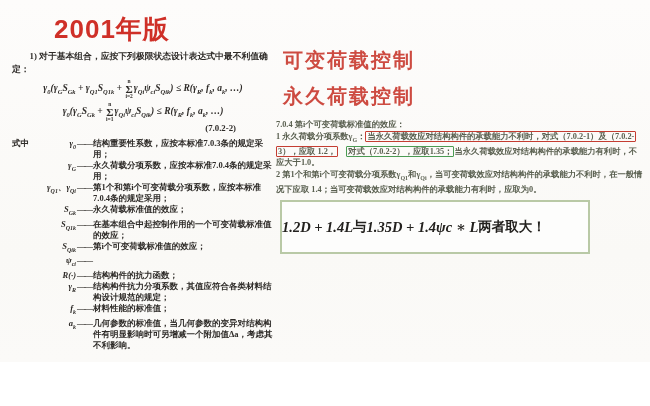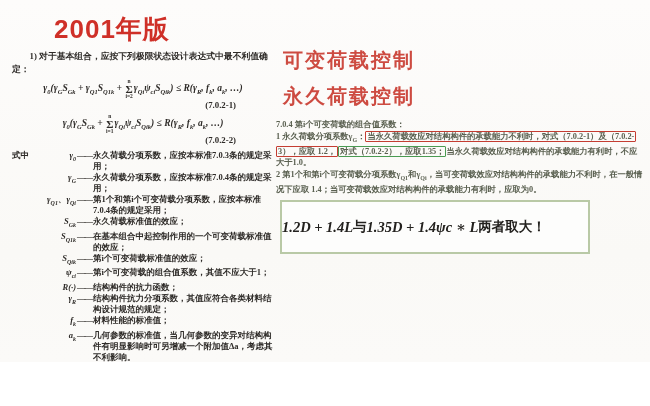--- a/index.html
+++ b/index.html
@@ -48,21 +48,21 @@
   .clause{
     position:absolute;left:276px;top:119px;width:368px;
     font-size:8.3px;line-height:11.5px;color:#5a6050;font-weight:600;
   }
   .clause sub{font-size:6px;}
   .hl-red,.hl-green{
     padding:0 1px;border-radius:1px;
     -webkit-box-decoration-break:clone;box-decoration-break:clone;
   }
   .hl-red{border:1px solid #c43d32;}
-  .hl-green{border:1px solid #4a9b52;}
+  .hl-green{border:1px solid #4a9b52;margin-left:8px;}
   
   .big-box{
     position:absolute;left:280px;top:200px;width:306px;height:50px;
     background:#fdfdfc;border:2px solid #b9c9a6;
     display:flex;align-items:center;
     font-size:14.5px;color:#23211e;white-space:nowrap;
   }
   .big-box .math{font-style:italic;font-weight:600;}
   .big-box .cjk{font-style:normal;font-weight:bold;font-family:"Liberation Sans","DejaVu Sans",sans-serif;font-size:13.5px;}
   
@@ -90,34 +90,33 @@
 
   <div class="title">2001年版</div>
 
   <div class="left-col">
     <p class="intro">1) 对于基本组合，应按下列极限状态设计表达式中最不利值确定：</p>
     <div class="formula"><span>γ</span><sub>0</sub><span>(γ</span><sub>G</sub><span>S</span><sub>Gk</sub><span> + γ</span><sub>Q1</sub><span>S</span><sub>Q1k</sub><span> + </span><span class="sum">
           <span class="sum-top">n</span>
           <span class="sum-sig">Σ</span>
           <span class="sum-bot">i=2</span>
         </span><span>γ</span><sub>Qi</sub><span>ψ</span><sub>ci</sub><span>S</span><sub>Qik</sub><span>) ≤ R(γ</span><sub>R</sub><span>, f</span><sub>k</sub><span>, a</span><sub>k</sub><span>, …)</span></div>
-    <div class="eqnum">(7.0.2-1)</div>
     <div class="formula"><span>γ</span><sub>0</sub><span>(γ</span><sub>G</sub><span>S</span><sub>Gk</sub><span> + </span><span class="sum">
           <span class="sum-top">n</span>
           <span class="sum-sig">Σ</span>
           <span class="sum-bot">i=1</span>
         </span><span>γ</span><sub>Qi</sub><span>ψ</span><sub>ci</sub><span>S</span><sub>Qik</sub><span>) ≤ R(γ</span><sub>R</sub><span>, f</span><sub>k</sub><span>, a</span><sub>k</sub><span>, …)</span></div>
     <div class="eqnum">(7.0.2-2)</div>
 
     <div class="defs">
       <div class="def-row">
         <span class="def-prefix">式中</span>
         <span class="def-term"><span>γ</span><sub>0</sub></span>
         <span class="def-dash">——</span>
-        <span class="def-desc">永久荷载分项系数，应按本标准7.0.3条的规定采用；</span>
+        <span class="def-desc">结构重要性系数，应按本标准7.0.3条的规定采用；</span>
       </div>
       <div class="def-row">
         <span class="def-prefix"></span>
         <span class="def-term"><span>γ</span><sub>G</sub></span>
         <span class="def-dash">——</span>
         <span class="def-desc">永久荷载分项系数，应按本标准7.0.4条的规定采用；</span>
       </div>
       <div class="def-row">
         <span class="def-prefix"></span>
         <span class="def-term"><span>γ</span><sub>Q1</sub><span>、γ</span><sub>Qi</sub></span>
@@ -139,21 +138,20 @@
       <div class="def-row">
         <span class="def-prefix"></span>
         <span class="def-term"><span>S</span><sub>Qik</sub></span>
         <span class="def-dash">——</span>
         <span class="def-desc">第i个可变荷载标准值的效应；</span>
       </div>
       <div class="def-row">
         <span class="def-prefix"></span>
         <span class="def-term"><span>ψ</span><sub>ci</sub></span>
         <span class="def-dash">——</span>
-        <span class="def-desc">第i个可变荷载的组合值系数，其值不应大于1；</span>
       </div>
       <div class="def-row">
         <span class="def-prefix"></span>
         <span class="def-term"><span>R</span><span>(·)</span></span>
         <span class="def-dash">——</span>
         <span class="def-desc">结构构件的抗力函数；</span>
       </div>
       <div class="def-row">
         <span class="def-prefix"></span>
         <span class="def-term"><span>γ</span><sub>R</sub></span>
@@ -172,21 +170,21 @@
         <span class="def-dash">——</span>
         <span class="def-desc">几何参数的标准值，当几何参数的变异对结构构件有明显影响时可另增减一个附加值Δa，考虑其不利影响。</span>
       </div>
     </div>
   </div>
 
   <div class="ann ann1">可变荷载控制</div>
   <div class="ann ann2">永久荷载控制</div>
 
   <div class="clause">
-    <span>7.0.4 第i个可变荷载的组合值系数：</span><br>
+    <span>7.0.4 第i个可变荷载标准值的效应：</span><br>
     <span>1 永久荷载分项系数γ</span><sub>G</sub><span>：</span><span class="hl-red">当永久荷载效应对结构构件的承载能力不利时，对式（7.0.2-1）及（7.0.2-3），应取 1.2，</span><span class="hl-green">对式（7.0.2-2），应取1.35；</span><span>当永久荷载效应对结构构件的承载能力有利时，不应大于1.0。</span><br>
     <span>2 第1个和第i个可变荷载分项系数γ</span><sub>Q1</sub><span>和γ</span><sub>Qi</sub><span>，当可变荷载效应对结构构件的承载能力不利时，在一般情况下应取 1.4；当可变荷载效应对结构构件的承载能力有利时，应取为0。</span>
   </div>
 
   <div class="big-box">
     <span class="math">1.2D + 1.4L</span>
       <span class="cjk">与</span>
       <span class="math">1.35D + 1.4ψc ∗ L</span>
       <span class="cjk">两者取大！</span>
   </div>

